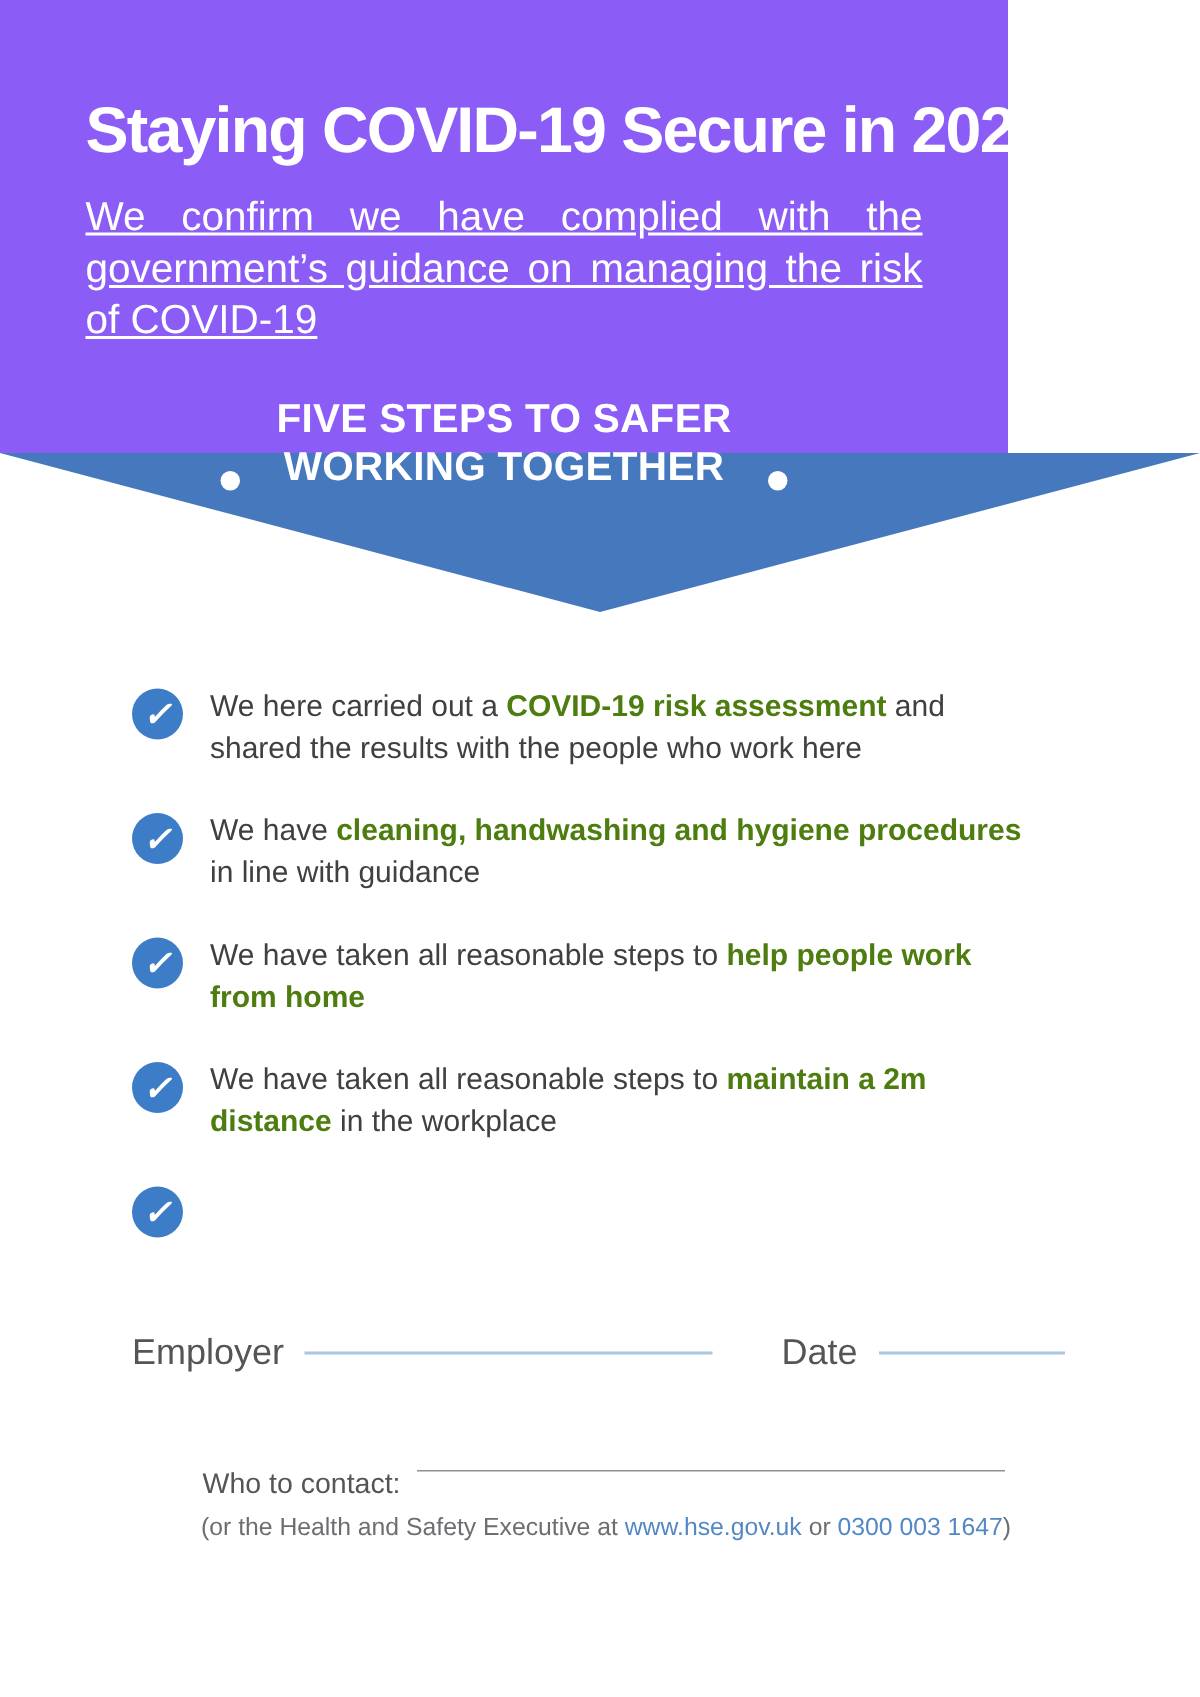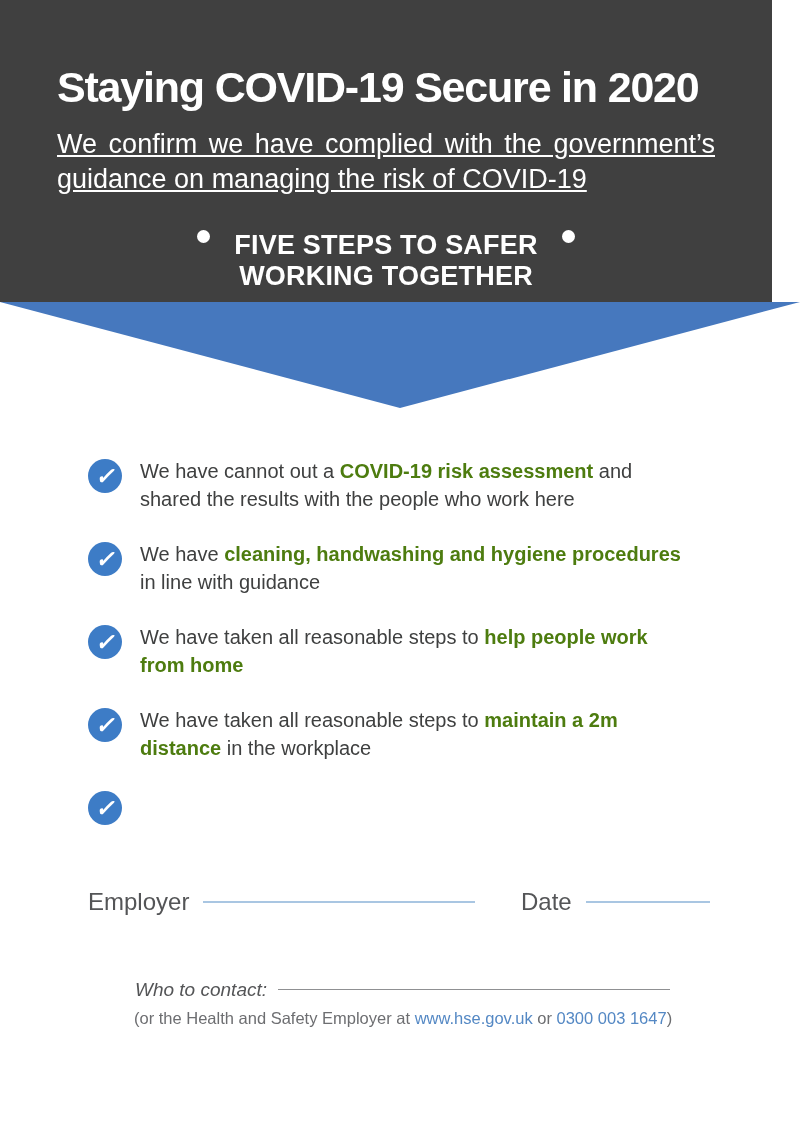--- a/index.html
+++ b/index.html
@@ -5,24 +5,24 @@
   * { margin: 0; padding: 0; box-sizing: border-box; }
   html, body {
     width: 800px;
     background: #ffffff;
     font-family: "Liberation Sans", sans-serif;
   }
   body { height: 1131px; position: relative; overflow: hidden; }
 
   
   .band {
-    background: #404040;
+    background: #8b5cf6;
     height: 302px;
     padding: 0 57px;
-    width: 772px;
+    width: 672px;
   }
   .page-title {
     padding-top: 64px;
     font-size: 43px;
     font-weight: bold;
     letter-spacing: -1.2px;
     color: #ffffff;
     line-height: 1.1;
     white-space: nowrap;
   }
@@ -31,21 +31,21 @@
     font-size: 27px;
     color: #ffffff;
     line-height: 1.27;
     text-align: justify;
     text-decoration: underline;
   }
   .five-steps {
     margin-top: 34px;
     display: flex;
     justify-content: center;
-    align-items: flex-start;
+    align-items: flex-end;
     gap: 24px;
   }
   .dot {
     width: 13px; height: 13px;
     border-radius: 50%;
     background: #ffffff;
     flex: 0 0 13px;
   }
   .five-steps-text {
     font-size: 27px;
@@ -116,23 +116,22 @@
     border-bottom: 2px solid #A9C6E2;
     margin-bottom: 1px;
   }
   .employer-line { width: 332px; margin-left: 14px; }
   .date-label    { margin-left: 46px; }
   .date-line     { width: 152px; margin-left: 14px; }
 
   
   .contact-row {
     display: flex;
-    align-items: center;
+    align-items: flex-start;
     margin: 66px 0 0 135px;
-    font-style: italic;
   }
   .contact-label {
     font-size: 19px;
     color: #545557;
     line-height: 1;
   }
   .contact-line {
     width: 392px;
     margin-left: 11px;
     border-bottom: 1.5px solid #8F9092;
@@ -157,21 +156,21 @@
     <div class="five-steps-text">FIVE STEPS TO SAFER
 WORKING TOGETHER</div>
     <span class="dot"></span>
   </div>
 </header>
 <div class="chevron"></div>
 
 <ul class="checklist">
   <li class="item">
     <span class="check-circle">✓</span>
-    <div class="item-text"><span>We have cannot out a </span><span class="hl">COVID-19 risk assessment</span><span> and
+    <div class="item-text"><span>We here carried out a </span><span class="hl">COVID-19 risk assessment</span><span> and
 shared the results with the people who work here</span></div>
   </li>
   <li class="item">
     <span class="check-circle">✓</span>
     <div class="item-text"><span>We have </span><span class="hl">cleaning, handwashing and hygiene procedures</span><span>
 in line with guidance</span></div>
   </li>
   <li class="item">
     <span class="check-circle">✓</span>
     <div class="item-text"><span>We have taken all reasonable steps to </span><span class="hl">help people work
@@ -191,13 +190,13 @@
   <span class="field-label">Employer</span>
   <span class="fill-line employer-line"></span>
   <span class="field-label date-label">Date</span>
   <span class="fill-line date-line"></span>
 </div>
 
 <div class="contact-row">
   <span class="contact-label">Who to contact:</span>
   <span class="contact-line"></span>
 </div>
-<p class="fineprint"><span>(or the Health and Safety Employer at </span><a class="link">www.hse.gov.uk</a><span> or </span><a class="link">0300 003 1647</a><span>)</span></p>
+<p class="fineprint"><span>(or the Health and Safety Executive at </span><a class="link">www.hse.gov.uk</a><span> or </span><a class="link">0300 003 1647</a><span>)</span></p>
 
 </body></html>

